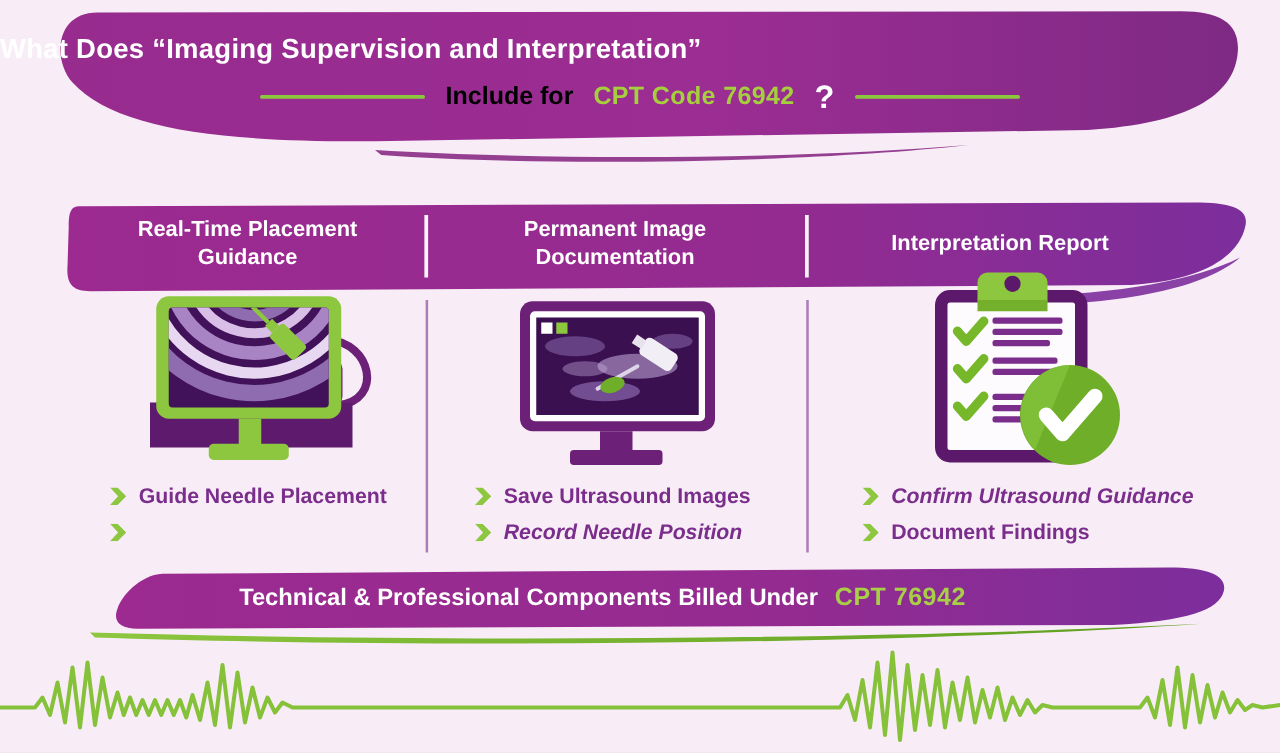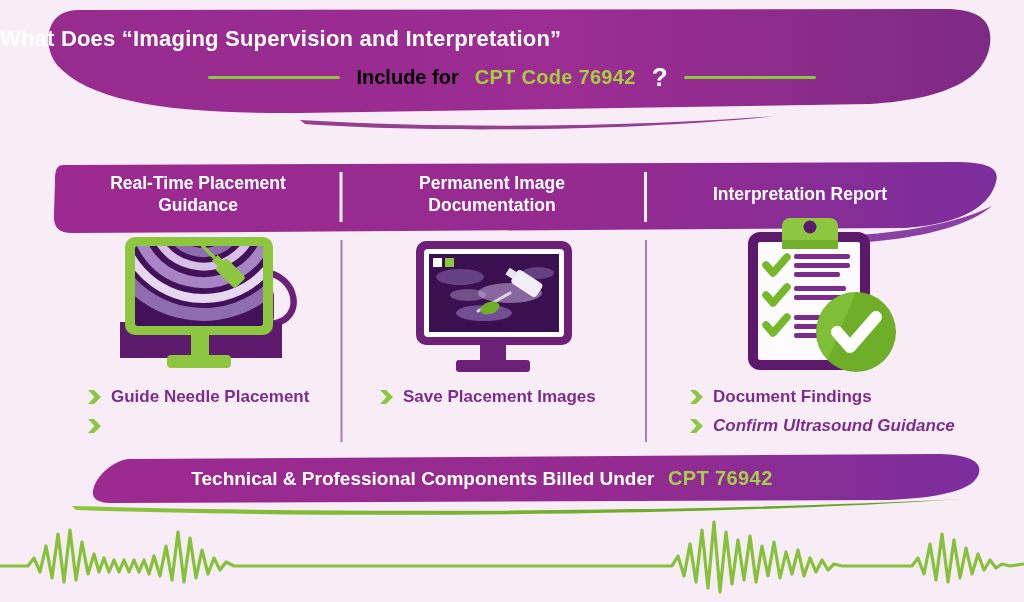--- a/index.html
+++ b/index.html
@@ -168,36 +168,42 @@
           <polygon points="0,0 6,0 13,7 6,14 0,14 6.5,7" fill="#8dc63f"></polygon>
         </svg>
     </div>
   </div>
 
   <div class="abs bullets l2">
     <div class="bullet">
       <svg width="13" height="14" viewBox="0 0 13 14">
           <polygon points="0,0 6,0 13,7 6,14 0,14 6.5,7" fill="#8dc63f"></polygon>
         </svg>
-      <span class="txt">Save Placement Images</span>
+      <span class="txt">Save Ultrasound Images</span>
+    </div>
+    <div class="bullet alt">
+      <svg width="13" height="14" viewBox="0 0 13 14">
+          <polygon points="0,0 6,0 13,7 6,14 0,14 6.5,7" fill="#8dc63f"></polygon>
+        </svg>
+      <span class="txt">Record Needle Position</span>
     </div>
   </div>
 
   <div class="abs bullets l3">
+    <div class="bullet alt">
+      <svg width="13" height="14" viewBox="0 0 13 14">
+          <polygon points="0,0 6,0 13,7 6,14 0,14 6.5,7" fill="#8dc63f"></polygon>
+        </svg>
+      <span class="txt">Confirm Ultrasound Guidance</span>
+    </div>
     <div class="bullet">
       <svg width="13" height="14" viewBox="0 0 13 14">
           <polygon points="0,0 6,0 13,7 6,14 0,14 6.5,7" fill="#8dc63f"></polygon>
         </svg>
       <span class="txt">Document Findings</span>
-    </div>
-    <div class="bullet alt">
-      <svg width="13" height="14" viewBox="0 0 13 14">
-          <polygon points="0,0 6,0 13,7 6,14 0,14 6.5,7" fill="#8dc63f"></polygon>
-        </svg>
-      <span class="txt">Confirm Ultrasound Guidance</span>
     </div>
   </div>
 
   <div class="abs footer-line">
     <span class="footer-text">Technical &amp; Professional Components Billed Under</span>
     <span class="footer-code">CPT 76942</span>
   </div>
 
 </div>
 

